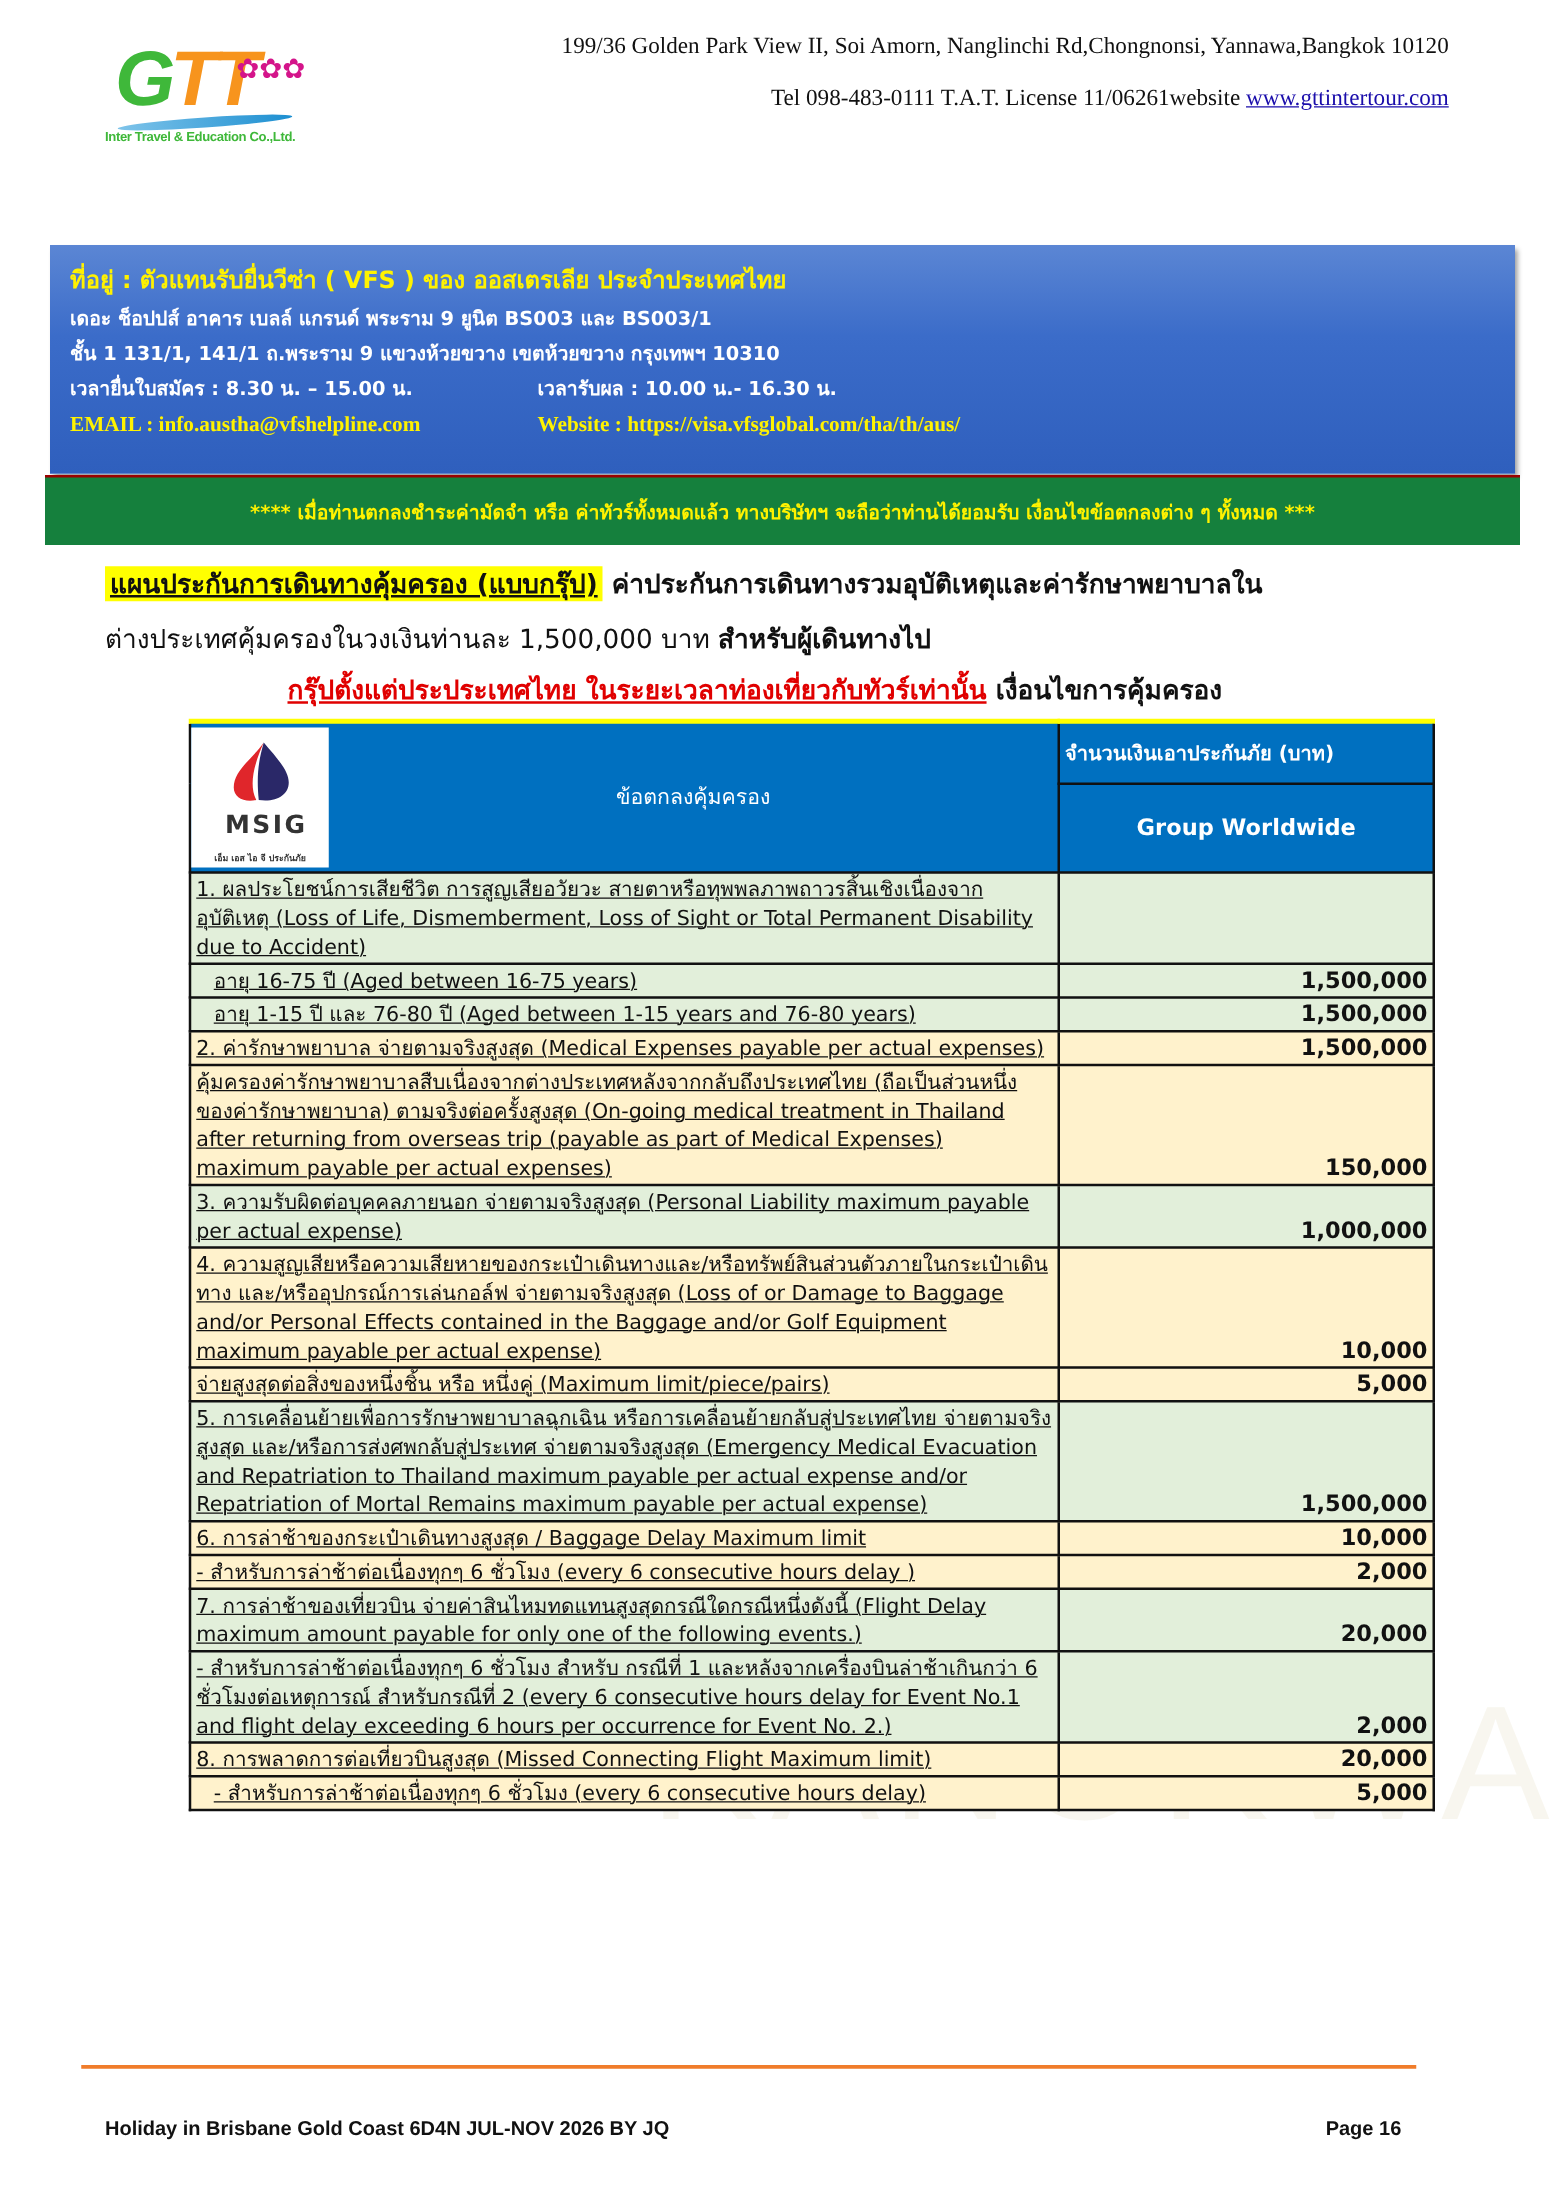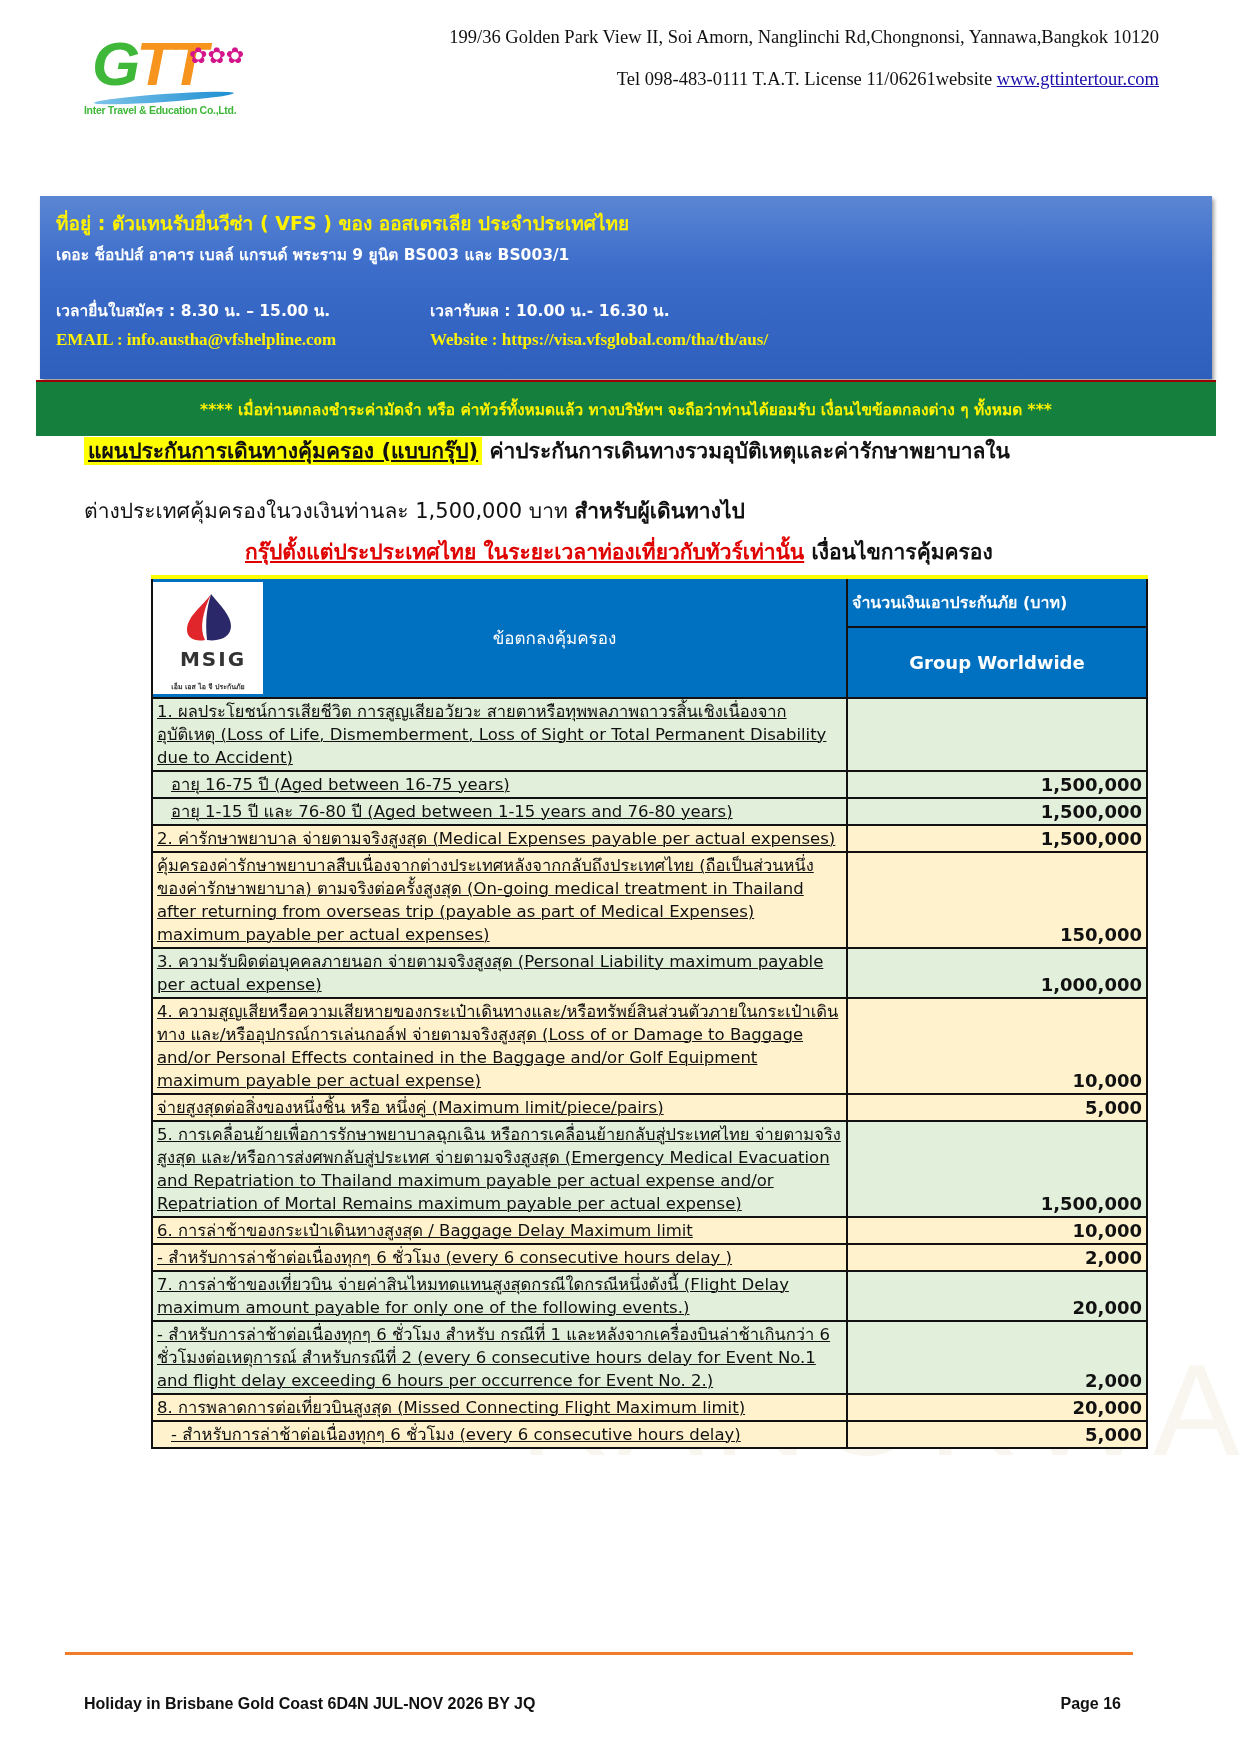--- a/index.html
+++ b/index.html
@@ -44,33 +44,34 @@
   <div class="wave"></div>
   <div class="sub">Inter Travel &amp; Education Co.,Ltd.</div>
 </div>
 
 <div class="addr">199/36 Golden Park View II, Soi Amorn, Nanglinchi Rd,Chongnonsi, Yannawa,Bangkok 10120</div>
 <div class="addr2"><span>Tel 098-483-0111 T.A.T. License 11/06261website </span><a>www.gttintertour.com</a></div>
 
 <div class="vfs">
   <div class="l y" style="top:12px;font-size:19px;">ที่อยู่  : ตัวแทนรับยื่นวีซ่า ( VFS ) ของ ออสเตรเลีย ประจำประเทศไทย</div>
   <div class="l" style="top:46px;">เดอะ ช็อปปส์ อาคาร เบลล์ แกรนด์ พระราม 9 ยูนิต BS003 และ BS003/1</div>
+  <div class="l" style="top:74px;">ชั้น 1 131/1, 141/1 ถ.พระราม 9 แขวงห้วยขวาง เขตห้วยขวาง กรุงเทพฯ 10310</div>
   <div class="l" style="top:102px;">เวลายื่นใบสมัคร : 8.30 น. – 15.00 น.</div>
   <div class="l" style="top:102px;left:390px;">เวลารับผล : 10.00 น.- 16.30 น.</div>
   <div class="l y" style="top:134px;font-family:'Liberation Serif',serif;font-size:17px;">EMAIL : info.austha@vfshelpline.com</div>
   <div class="l y" style="top:134px;left:390px;font-family:'Liberation Serif',serif;font-size:17px;">Website : https://visa.vfsglobal.com/tha/th/aus/</div>
 </div>
 
 <div class="red">
     <div>**** เมื่อท่านตกลงชำระค่ามัดจำ หรือ ค่าทัวร์ทั้งหมดแล้ว ทางบริษัทฯ จะถือว่าท่านได้ยอมรับ เงื่อนไขข้อตกลงต่าง ๆ ทั้งหมด ***</div>
   </div>
 
-<div class="intro" style="top:434px;"><span class="hl">แผนประกันการเดินทางคุ้มครอง (แบบกรุ๊ป)</span><span style="font-weight:bold;"> ค่าประกันการเดินทางรวมอุบัติเหตุและค่ารักษาพยาบาลใน</span></div>
+<div class="intro" style="top:450px;"><span class="hl">แผนประกันการเดินทางคุ้มครอง (แบบกรุ๊ป)</span><span style="font-weight:bold;"> ค่าประกันการเดินทางรวมอุบัติเหตุและค่ารักษาพยาบาลใน</span></div>
 <div class="intro" style="top:494px;"><span>ต่างประเทศคุ้มครองในวงเงินท่านละ 1,500,000 บาท </span><b>สำหรับผู้เดินทางไป</b></div>
-<div class="intro" style="top:535px;left:245px;"><span class="redu">กรุ๊ปตั้งแต่ประประเทศไทย ในระยะเวลาท่องเที่ยวกับทัวร์เท่านั้น</span><b> เงื่อนไขการคุ้มครอง</b></div>
+<div class="intro" style="top:535px;left:230px;"><span class="redu">กรุ๊ปตั้งแต่ประประเทศไทย ในระยะเวลาท่องเที่ยวกับทัวร์เท่านั้น</span><b> เงื่อนไขการคุ้มครอง</b></div>
 
 <div class="watermark">KANOKWAN</div>
 
 <table style="border-top:4px solid #ffff00;">
   <thead>
     <tr>
       <th rowspan="2" class="hdr" style="padding:0;vertical-align:middle;">
         <div style="display:flex;align-items:center;height:118px;">
           <div class="msig">
             <svg class="drop" viewBox="0 0 56 52">

